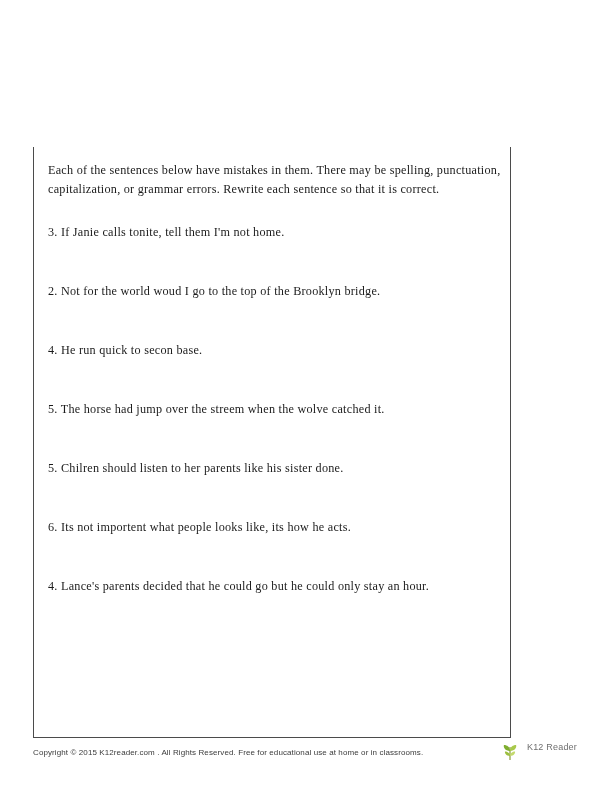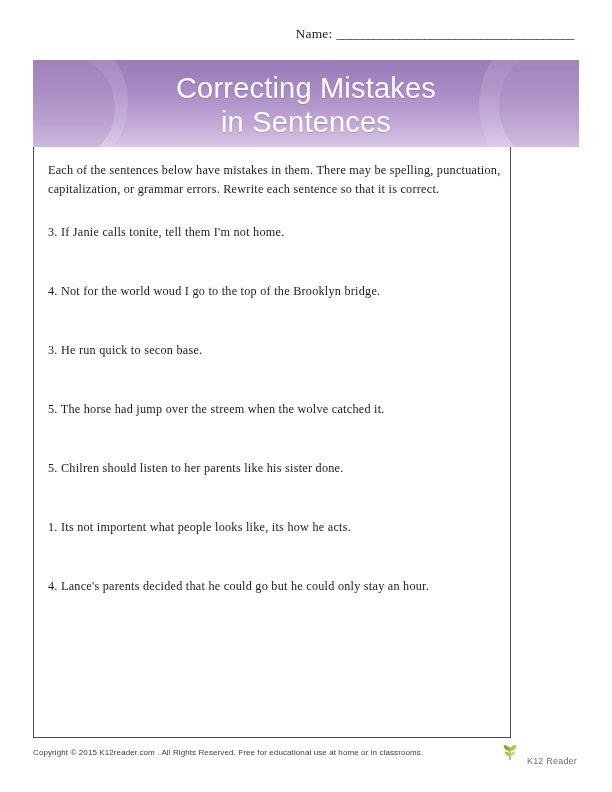--- a/index.html
+++ b/index.html
@@ -150,61 +150,48 @@
     font-family: "Liberation Sans", sans-serif;
     font-size: 8px;
     color: #3b3b3b;
     letter-spacing: 0.1px;
   }
   .footer-logo {
     position: absolute;
     right: 2px;
     top: -2px;
     display: flex;
-    align-items: flex-end;
+    align-items: flex-start;
     gap: 7px;
   }
   .footer-logo .logo-text {
     font-family: "Liberation Sans", sans-serif;
     font-size: 9px;
     color: #6f6f6f;
     letter-spacing: 0.2px;
   }
   .leaf-icon { display: block; }
 </style>
 </head>
 <body>
 
 <div class="page">
 
-  <div class="name-row">
-    <span class="name-label">Name:</span><span class="name-blanks">______________________________________</span>
-  </div>
-
-  <div class="banner">
-    <div class="swirl1"></div>
-    <div class="swirl2"></div>
-    <div class="swirl3"></div>
-    <div class="swirl4"></div>
-    <div class="banner-title">
-      <div>Correcting Mistakes</div>
-      <div>in Sentences</div>
-    </div>
-  </div>
+
 
   <div class="body-box">
     <div class="instructions">Each of the sentences below have mistakes in them. There may be spelling, punctuation, capitalization, or grammar errors. Rewrite each sentence so that it is correct.</div>
 
     <div class="questions">
       <div class="question">3. If Janie calls tonite, tell them I'm not home.</div>
-      <div class="question">4. Not for the world woud I go to the top of the Brooklyn bridge.</div>
-      <div class="question">3. He run quick to secon base.</div>
+      <div class="question">2. Not for the world woud I go to the top of the Brooklyn bridge.</div>
+      <div class="question">4. He run quick to secon base.</div>
       <div class="question">5. The horse had jump over the streem when the wolve catched it.</div>
       <div class="question">5. Chilren should listen to her parents like his sister done.</div>
-      <div class="question">1. Its not importent what people looks like, its how he acts.</div>
+      <div class="question">6. Its not importent what people looks like, its how he acts.</div>
       <div class="question">4. Lance's parents decided that he could go but he could only stay an hour.</div>
     </div>
   </div>
 
   <div class="footer">
     <div class="footer-text">Copyright © 2015  K12reader.com . All Rights Reserved. Free for educational use at home or in classrooms.</div>
     <div class="footer-logo">
       <span class="leaf-icon">
         <svg width="20" height="20" viewBox="0 0 20 20" aria-hidden="true">
           <path d="M10 18 C10 12, 10 8, 10 5" stroke="#8a9a3a" stroke-width="1.2" fill="none"></path>

